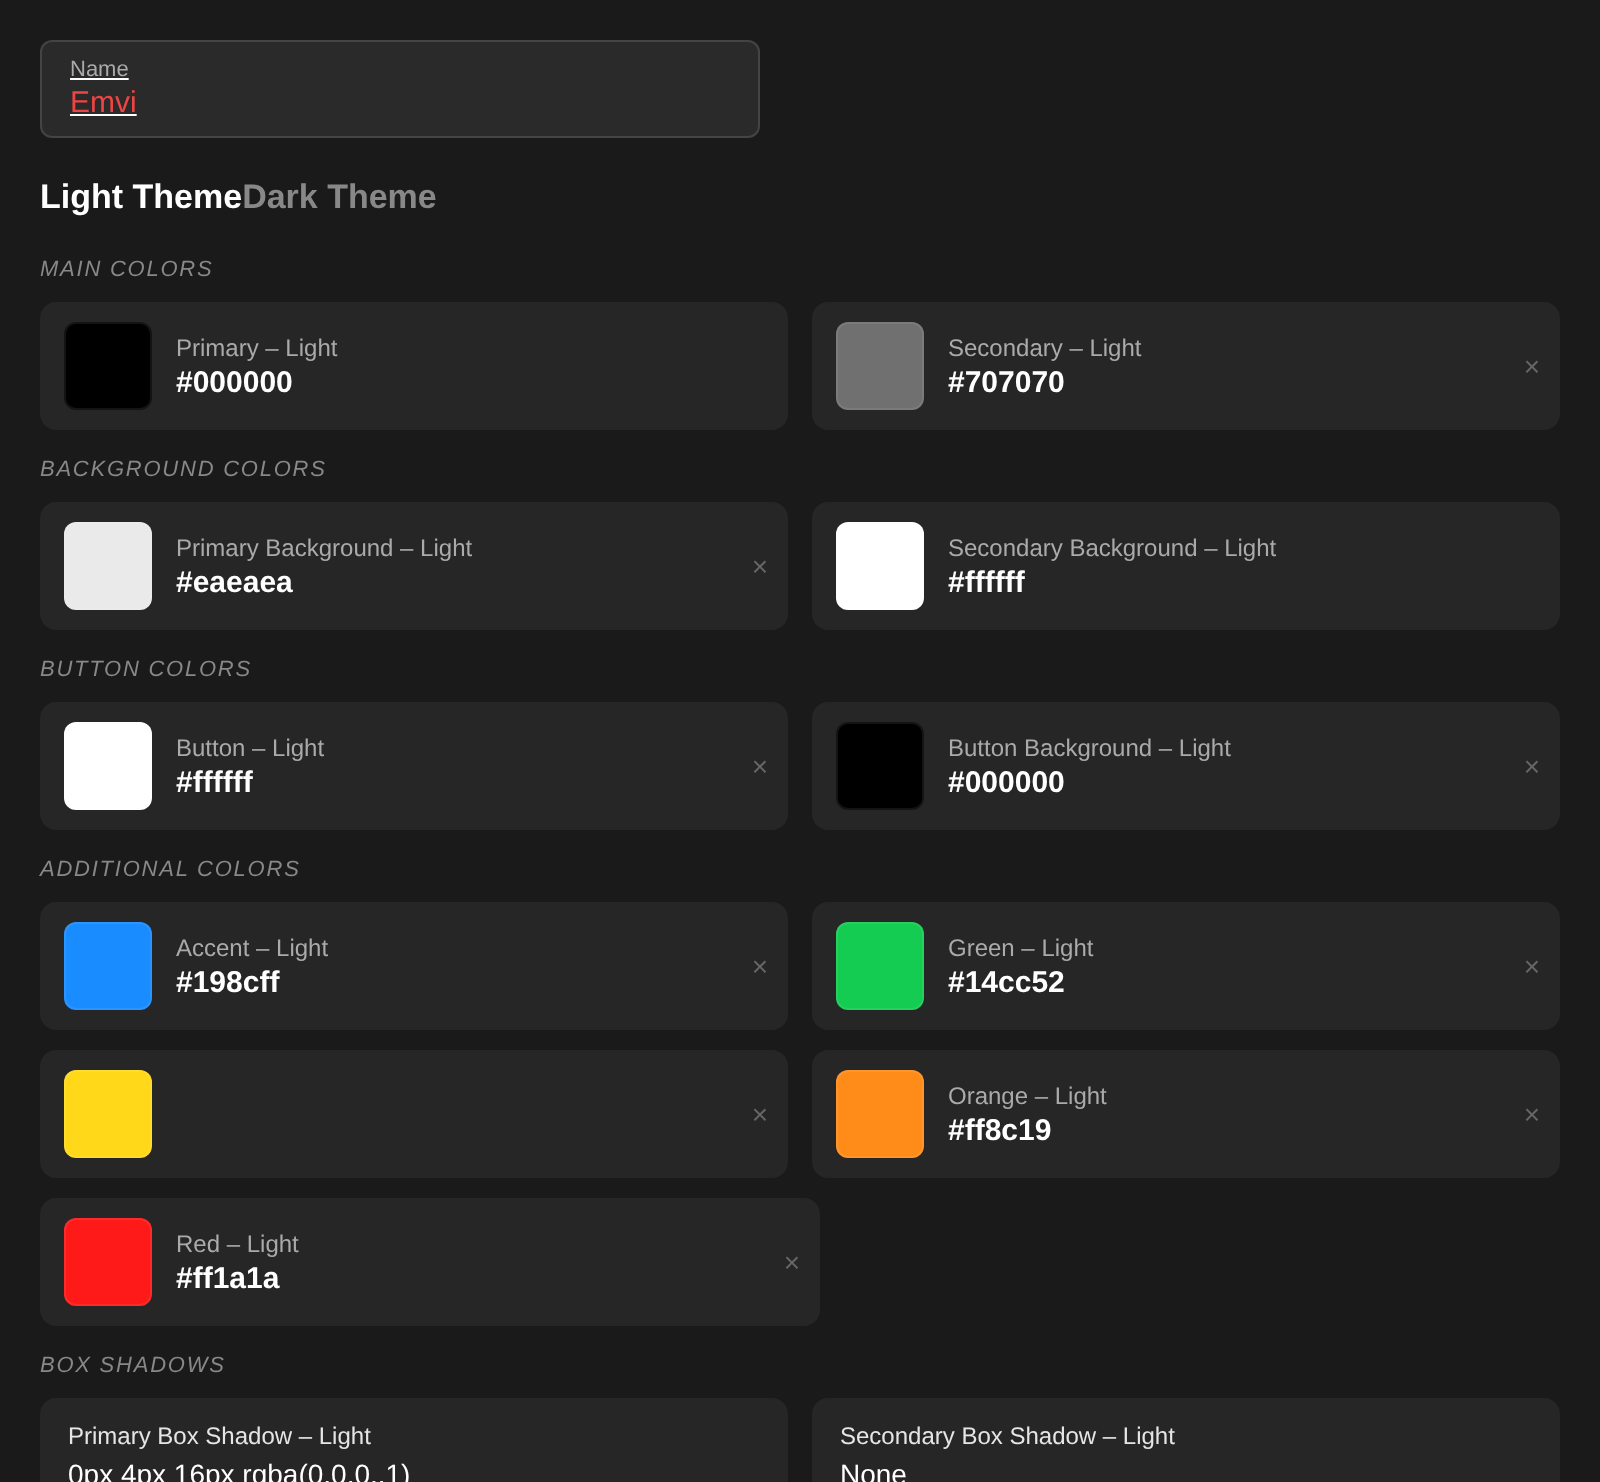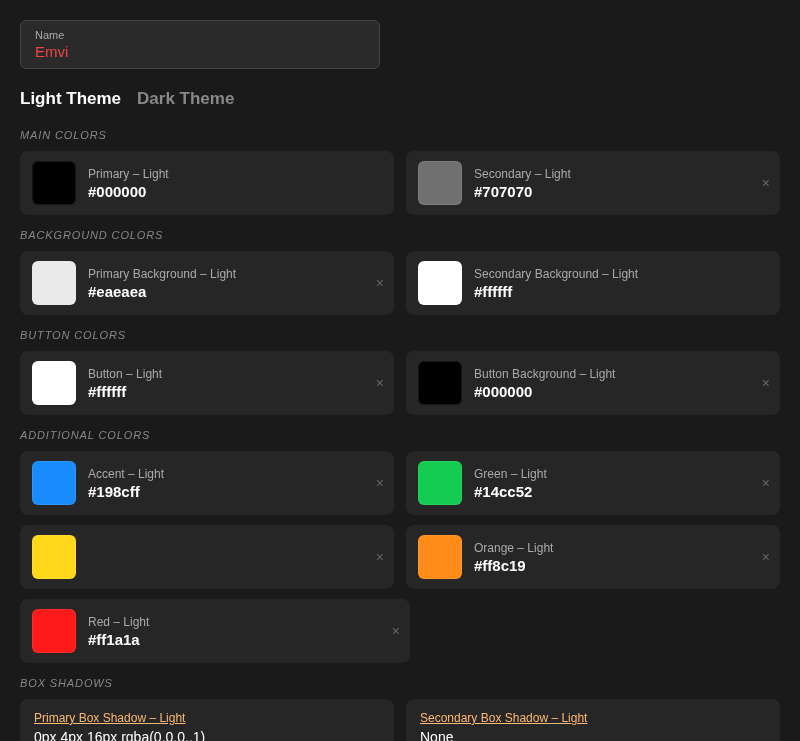--- a/index.html
+++ b/index.html
@@ -7,20 +7,21 @@
       background-color: #1a1a1a;
       color: #ffffff;
       font-family: -apple-system, BlinkMacSystemFont, 'Segoe UI', sans-serif;
       padding: 20px;
       width: 800px;
       min-height: 741px;
     }
 
     .name-section {
       margin-bottom: 20px;
+      text-decoration: underline;
     }
 
     .name-field {
       background: #2a2a2a;
       border: 1px solid #444;
       border-radius: 6px;
       padding: 8px 14px;
       width: 360px;
       color: #fff;
     }
@@ -29,21 +30,20 @@
       color: #aaa;
       margin-bottom: 2px;
     }
     .name-value {
       font-size: 15px;
       color: #ef4444;
     }
 
     .theme-tabs {
       display: flex;
-      gap: 16px;
       margin-bottom: 18px;
       align-items: center;
     }
     .theme-tab {
       font-size: 17px;
       font-weight: 600;
       cursor: pointer;
       color: #888;
       padding-bottom: 2px;
     }
@@ -121,23 +121,22 @@
 
     .shadow-card {
       flex: 1;
       background: #262626;
       border-radius: 8px;
       padding: 12px 14px;
       min-height: 60px;
     }
     .shadow-name {
       font-size: 12px;
-      color: #fdba74;
+      color: #e5e5e5;
       margin-bottom: 4px;
-      text-decoration: underline;
     }
     .shadow-value {
       font-size: 14px;
       color: #fff;
       font-weight: 500;
     }
 
     .single-card {
       max-width: 390px;
     }

